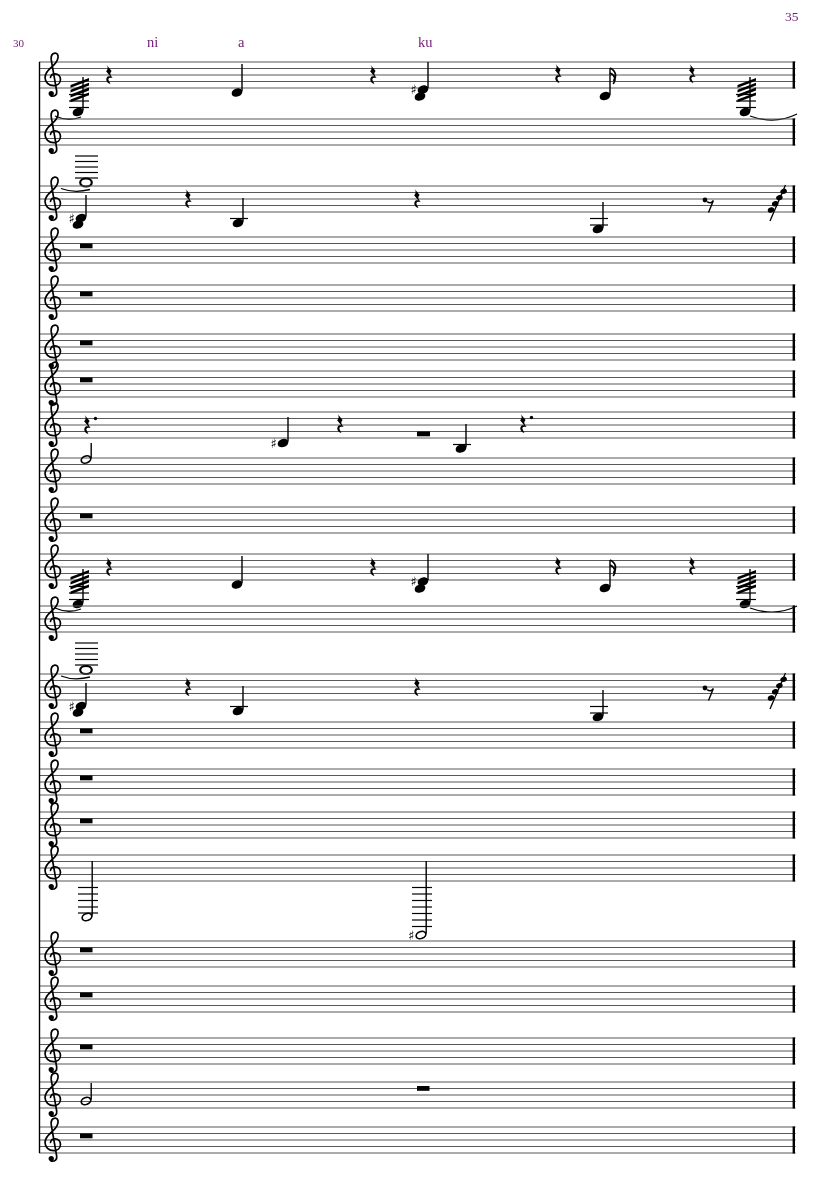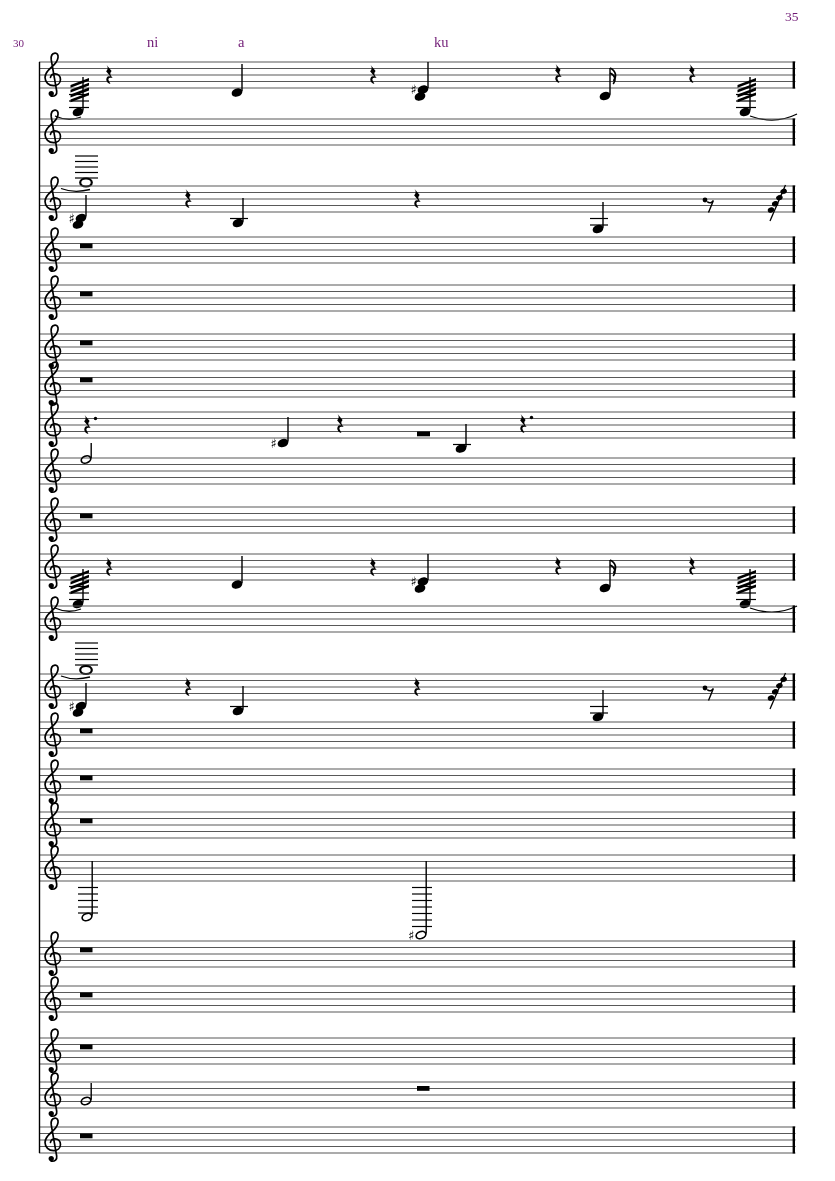--- a/index.html
+++ b/index.html
@@ -5,21 +5,21 @@
   html,body{margin:0;padding:0;background:#e8e8e8;}
   #page{position:relative;width:835px;height:1181px;background:#ffffff;overflow:hidden;
         font-family:"Liberation Serif", serif;}
   #score-svg{position:absolute;left:0;top:0;}
   .txt{position:absolute;color:#701a75;white-space:nowrap;}
   #page-number{left:785px;top:9px;font-size:13.5px;}
   #measure-number{left:13px;top:37px;font-size:11px;}
   .lyric{top:34px;font-size:14.5px;}
   #lyric-0{left:99px;margin-left:48px;}
   #lyric-1{left:238px;}
-  #lyric-2{left:434px;}
+  #lyric-2{left:418px;}
 </style>
 </head>
 <body>
 
 <div id="page">
   <svg id="score-svg" width="835" height="1181" viewBox="0 0 835 1181">
     <defs>
       <symbol id="sym-clef" viewBox="0 0 26 50">
         <circle cx="10.6" cy="44.2" r="2.8" fill="#000"></circle>
         <path d="M10.5 47 C14.5 47.6 17 45 16.4 41.6 L10.6 8.4 C10 4 12 1.6 14.6 1.2

